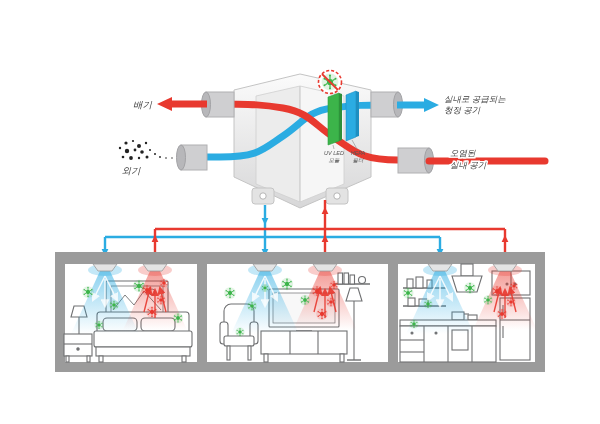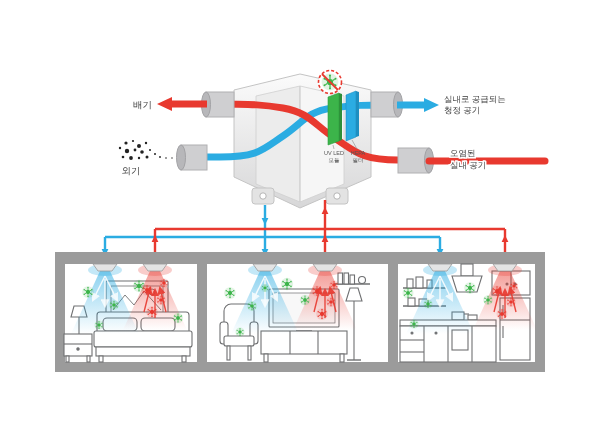--- a/index.html
+++ b/index.html
@@ -1,18 +1,19 @@
 <!DOCTYPE html>
 <html><head>
 <meta charset="utf-8">
 <style>
   html,body{margin:0;padding:0;background:#ffffff;}
   .canvas{
     width:600px;height:408px;background:#ffffff;position:relative;overflow:hidden;
     font-family:"Liberation Sans", sans-serif;
+    font-style:italic;
   }
   svg text{
     font-family:"Liberation Sans", sans-serif;
     fill:#3a3a3a;
   }
   .lbl-main{font-size:9.5px;font-weight:500;}
   .lbl-side{font-size:8.5px;font-weight:500;paint-order:stroke;stroke:#ffffff;stroke-width:3px;}
   .lbl-filter{font-size:5.5px;fill:#555;}
 </style>
 </head>

